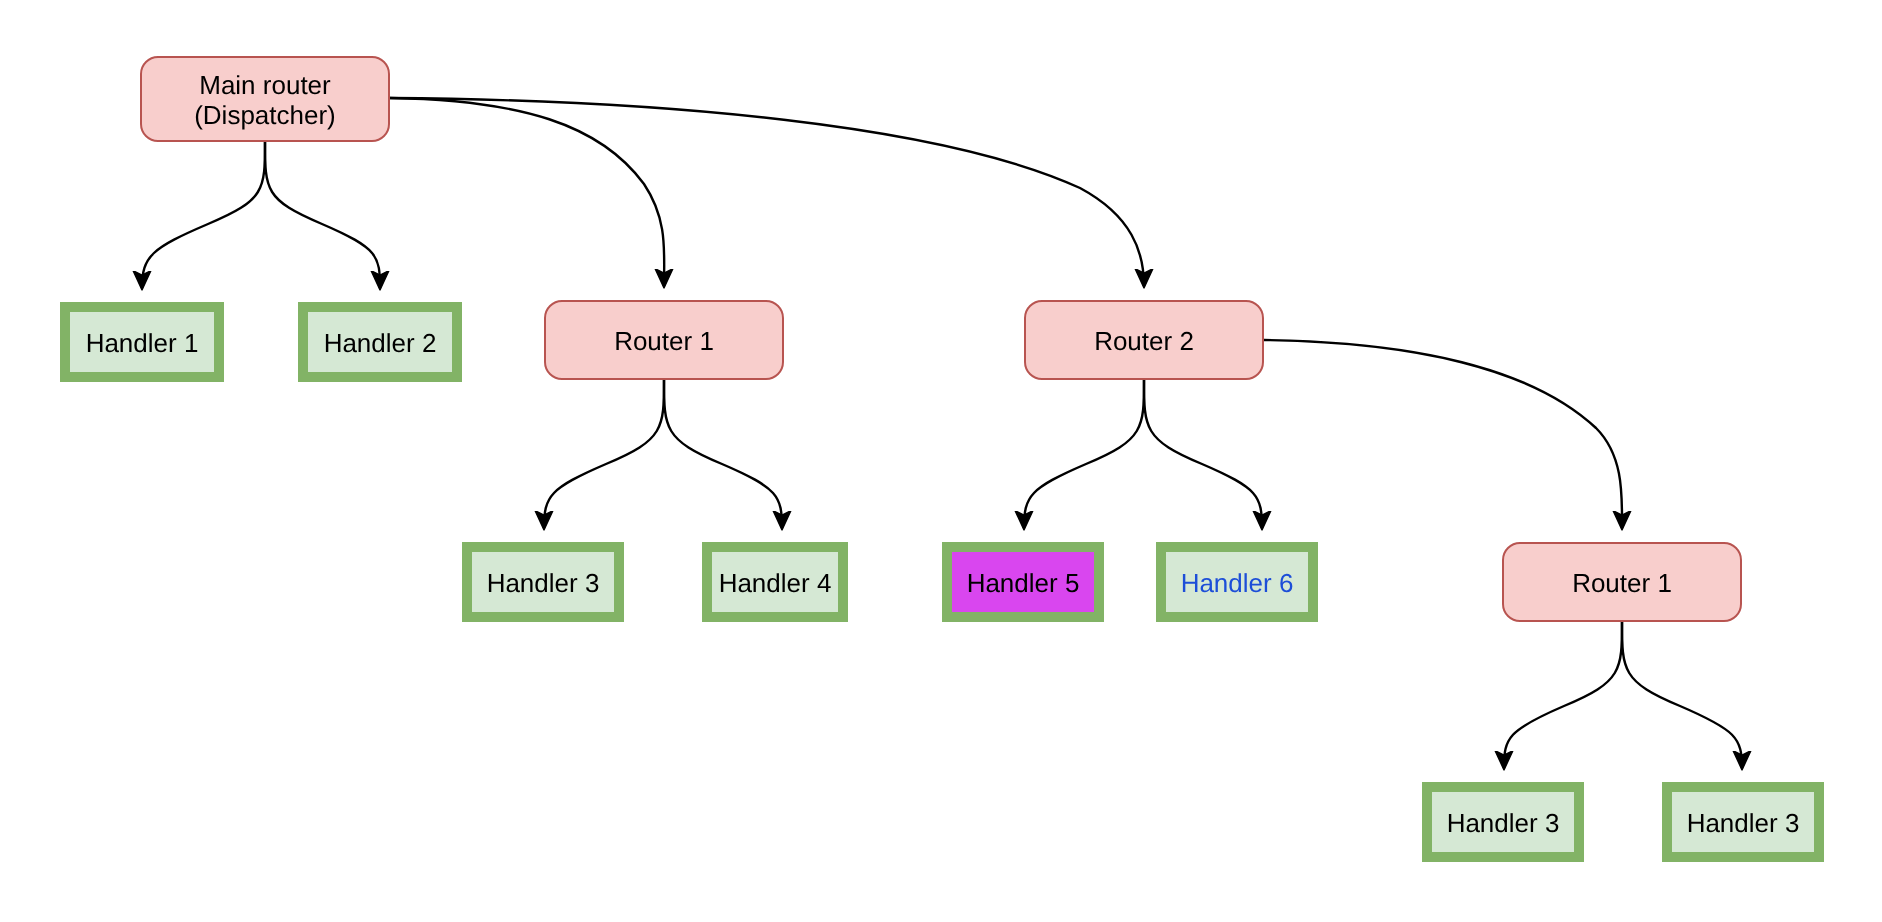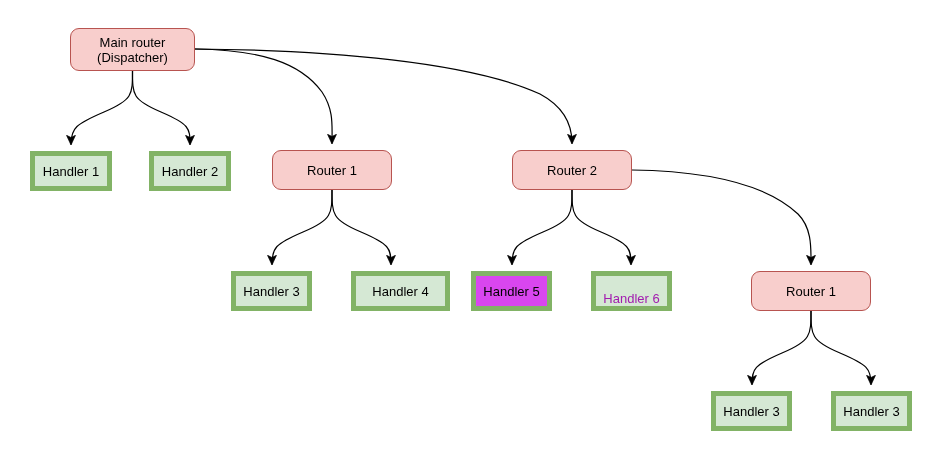--- a/index.html
+++ b/index.html
@@ -74,21 +74,21 @@
   </svg>
 
   <div id="nodes-group">
       <div class="node node-router" style="left: 70px; top: 28px; width: 125px; height: 43px; background: rgb(248, 206, 204); border-color: rgb(184, 84, 80); color: rgb(0, 0, 0);"><span>Main router
 (Dispatcher)</span></div>
       <div class="node node-handler" style="left: 30px; top: 151px; width: 82px; height: 40px; background: rgb(213, 232, 212); border-color: rgb(130, 179, 102); color: rgb(0, 0, 0);"><span>Handler 1</span></div>
       <div class="node node-handler" style="left: 149px; top: 151px; width: 82px; height: 40px; background: rgb(213, 232, 212); border-color: rgb(130, 179, 102); color: rgb(0, 0, 0);"><span>Handler 2</span></div>
       <div class="node node-router" style="left: 272px; top: 150px; width: 120px; height: 40px; background: rgb(248, 206, 204); border-color: rgb(184, 84, 80); color: rgb(0, 0, 0);"><span>Router 1</span></div>
       <div class="node node-router" style="left: 512px; top: 150px; width: 120px; height: 40px; background: rgb(248, 206, 204); border-color: rgb(184, 84, 80); color: rgb(0, 0, 0);"><span>Router 2</span></div>
       <div class="node node-handler" style="left: 231px; top: 271px; width: 81px; height: 40px; background: rgb(213, 232, 212); border-color: rgb(130, 179, 102); color: rgb(0, 0, 0);"><span>Handler 3</span></div>
-      <div class="node node-handler" style="left: 351px; top: 271px; width: 99px; height: 40px; background: rgb(213, 232, 212); border-color: rgb(130, 179, 102); color: rgb(0, 0, 0);"><span>Handler 4</span></div>
+      <div class="node node-handler" style="left: 351px; top: 271px; width: 73px; height: 40px; background: rgb(213, 232, 212); border-color: rgb(130, 179, 102); color: rgb(0, 0, 0);"><span>Handler 4</span></div>
       <div class="node node-handler" style="left: 471px; top: 271px; width: 81px; height: 40px; background: #d946ef; border-color: rgb(130, 179, 102); color: rgb(0, 0, 0);"><span>Handler 5</span></div>
-      <div class="node node-handler" style="left: 591px; top: 271px; width: 81px; height: 40px; background: rgb(213, 232, 212); border-color: rgb(130, 179, 102); color: #a21caf; align-items: flex-end;"><span>Handler 6</span></div>
+      <div class="node node-handler" style="left: 578px; top: 271px; width: 81px; height: 40px; background: rgb(213, 232, 212); border-color: rgb(130, 179, 102); color: #1d4ed8;"><span>Handler 6</span></div>
       <div class="node node-router" style="left: 751px; top: 271px; width: 120px; height: 40px; background: rgb(248, 206, 204); border-color: rgb(184, 84, 80); color: rgb(0, 0, 0);"><span>Router 1</span></div>
       <div class="node node-handler" style="left: 711px; top: 391px; width: 81px; height: 40px; background: rgb(213, 232, 212); border-color: rgb(130, 179, 102); color: rgb(0, 0, 0);"><span>Handler 3</span></div>
       <div class="node node-handler" style="left: 831px; top: 391px; width: 81px; height: 40px; background: rgb(213, 232, 212); border-color: rgb(130, 179, 102); color: rgb(0, 0, 0);"><span>Handler 3</span></div>
     </div>
 
 </div>
 
 </body></html>

